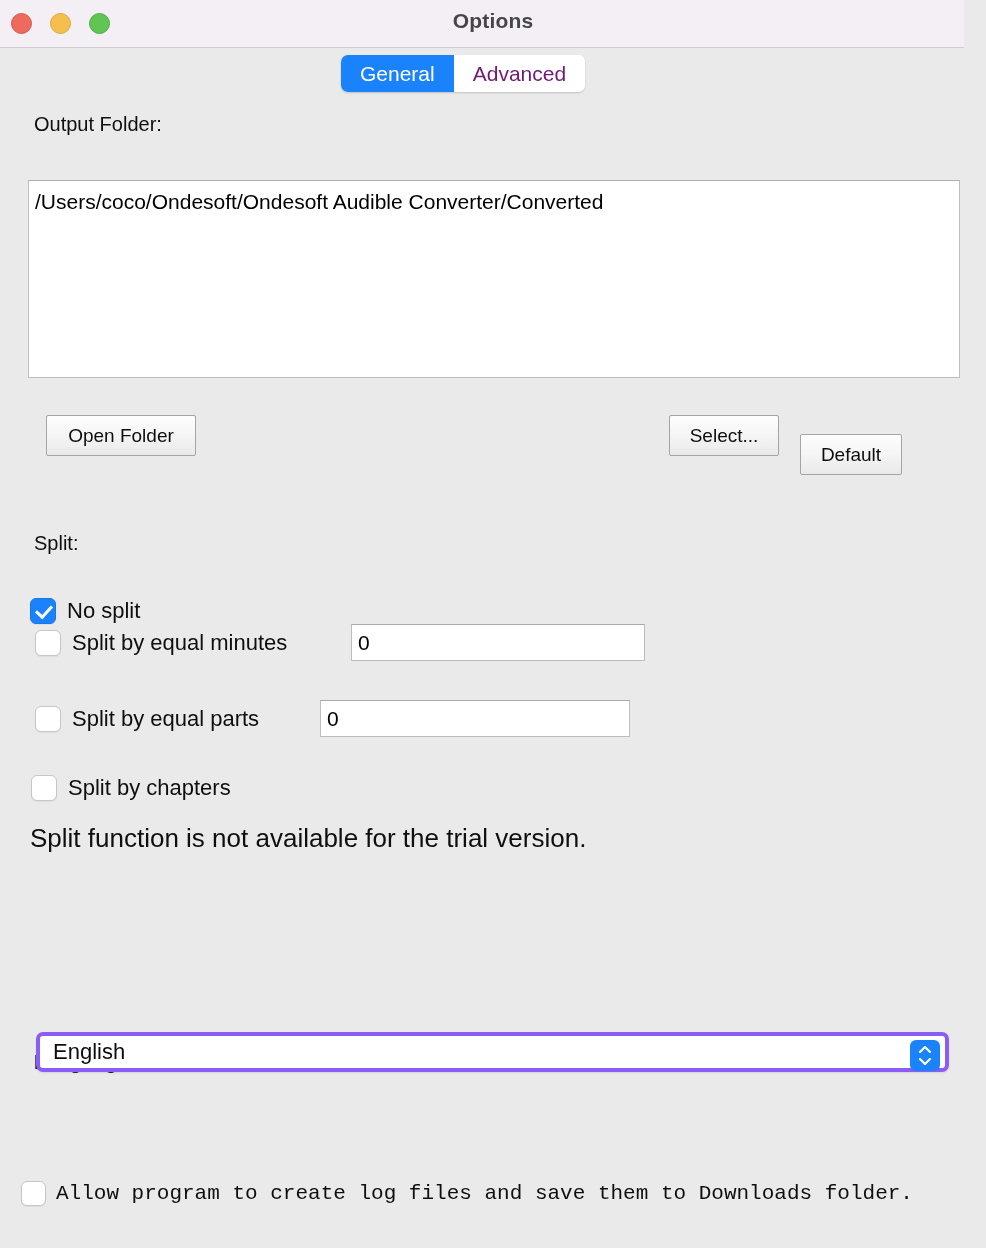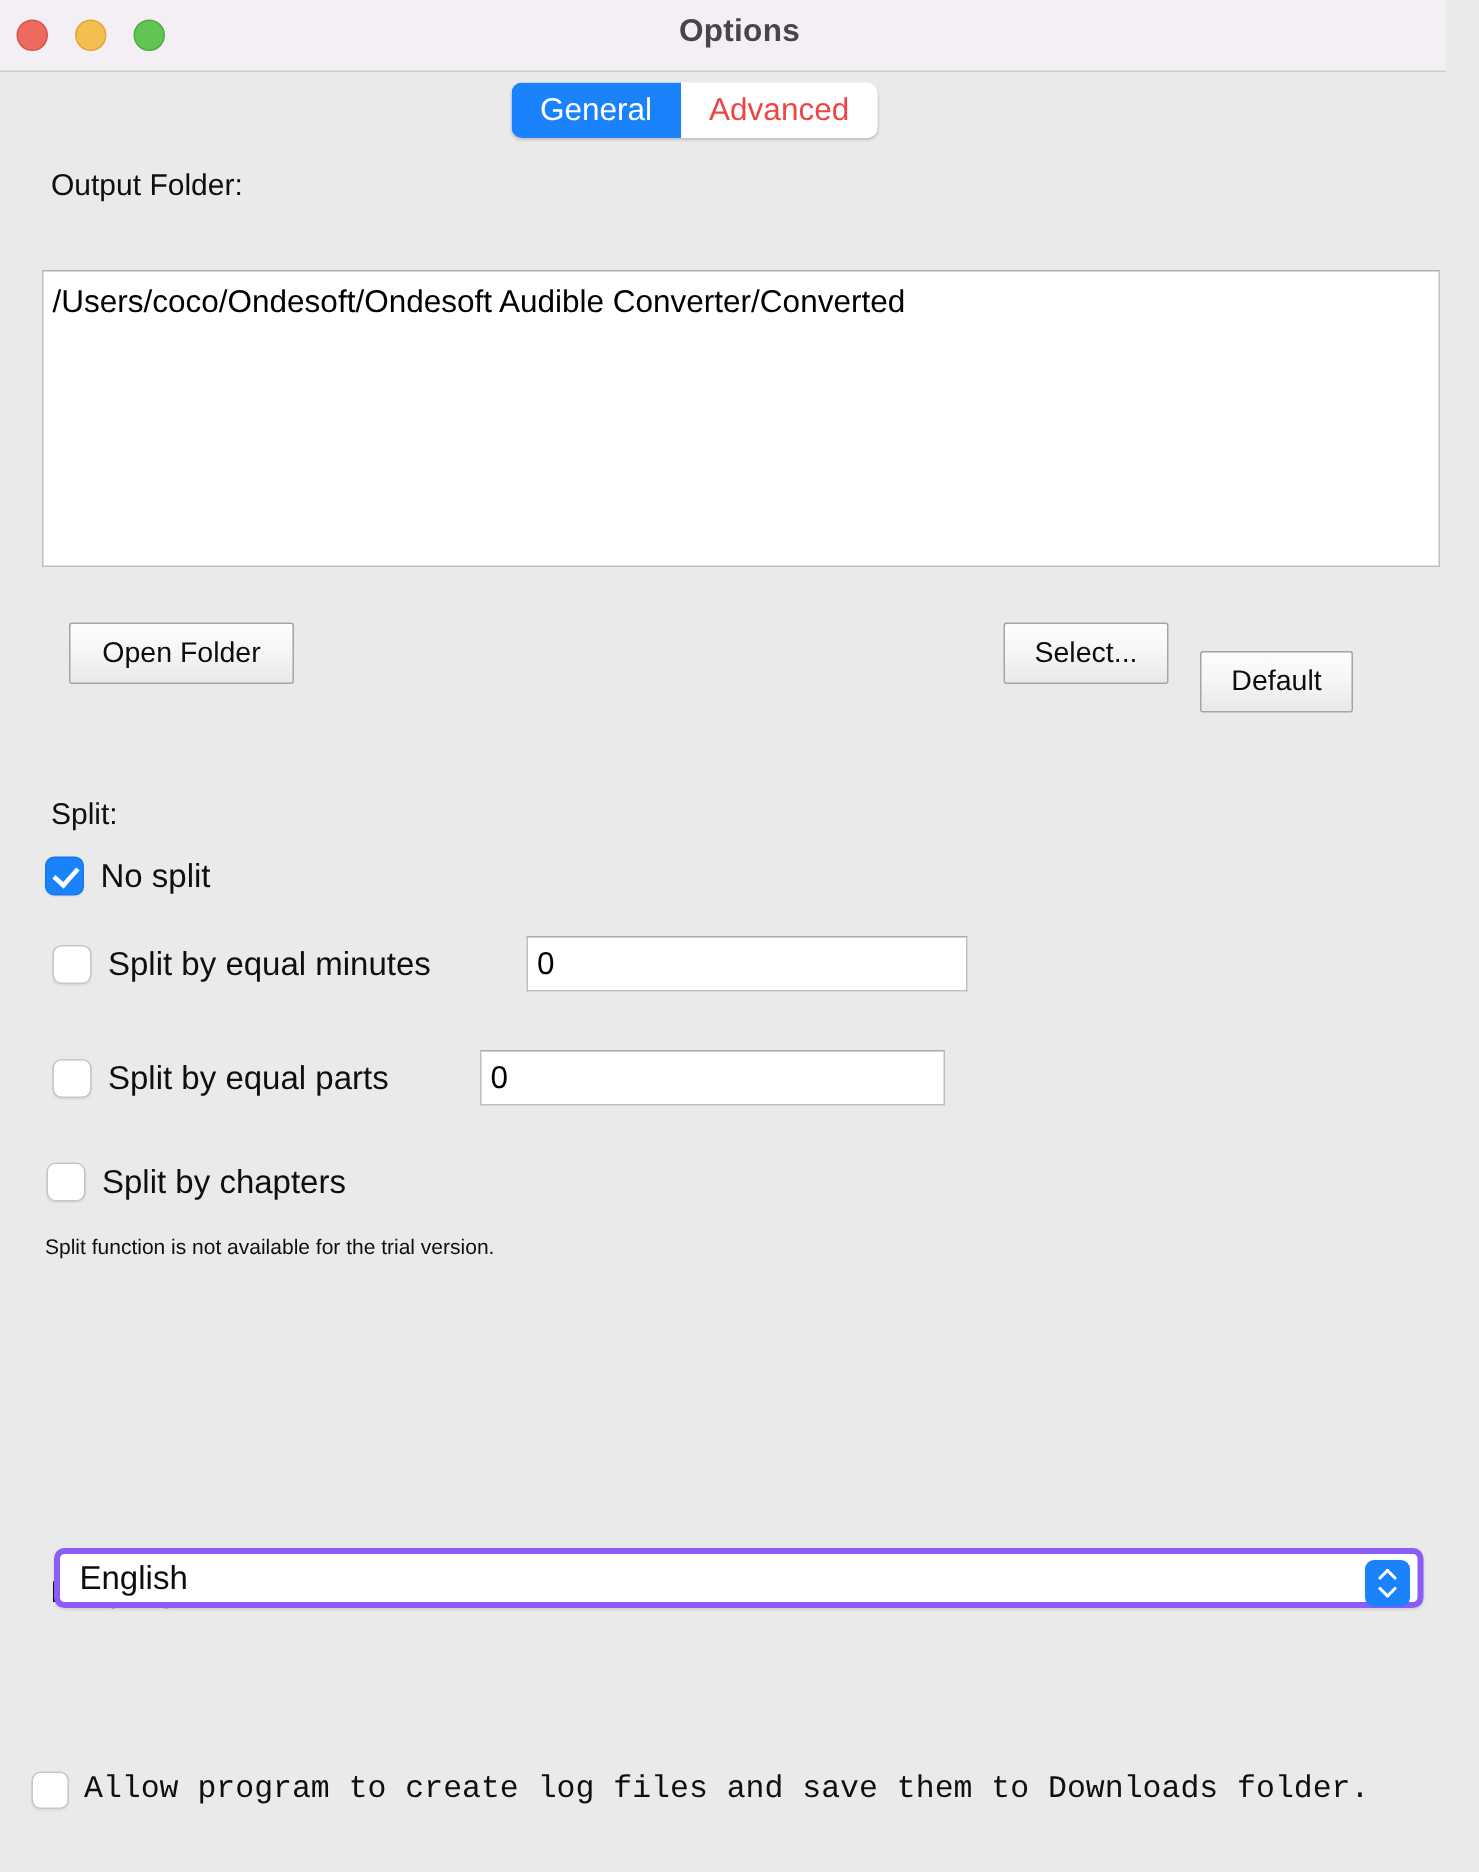--- a/index.html
+++ b/index.html
@@ -68,21 +68,21 @@
     border-radius: 7px;
     overflow: hidden;
     box-shadow: 0 1px 2px rgba(0,0,0,0.18);
     background: #ffffff;
   }
   .segment {
     display: flex;
     align-items: center;
     justify-content: center;
     font-size: 21px;
-    color: #ef4444;
+    color: #701a75;
     padding: 0 19px;
     box-sizing: border-box;
     height: 37px;
     background: #ffffff;
     cursor: default;
   }
   .segment.active {
     background: #1a82fa;
     color: #ffffff;
   }
@@ -167,21 +167,21 @@
     border-width: 0 3px 3px 0;
     transform: rotate(42deg);
   }
   .check-label {
     font-size: 22px;
     color: #0f0f10;
     margin-left: 11px;
     white-space: nowrap;
   }
 
-  #row-no-split { left: 30px; top: 571px; }
+  #row-no-split { left: 30px; top: 598px; }
   #row-split-minutes { left: 35px; top: 630px; }
   #row-split-parts { left: 35px; top: 706px; }
   #row-split-chapters { left: 31px; top: 775px; }
   #row-allow-logs { left: 21px; top: 1181px; font-family: Liberation Mono, monospace; }
   #row-allow-logs .check-label { font-size: 21px; margin-left: 10px; }
   #row-allow-logs .checkbox { width: 25px; height: 25px; }
 
   
   .num-input {
     position: absolute;
@@ -196,21 +196,21 @@
     align-items: center;
     padding-left: 6px;
   }
   #split-minutes-input { left: 351px; top: 624px; width: 294px; }
   #split-parts-input { left: 320px; top: 700px; width: 310px; }
 
   
   #trial-notice {
     position: absolute;
     left: 30px; top: 823px;
-    font-size: 14px;
+    font-size: 26px;
     color: #0f0f10;
   }
 
   
   .popup-button {
     position: absolute;
     left: 36px; top: 1032px;
     width: 913px;
     height: 40px;
     background: #ffffff;

